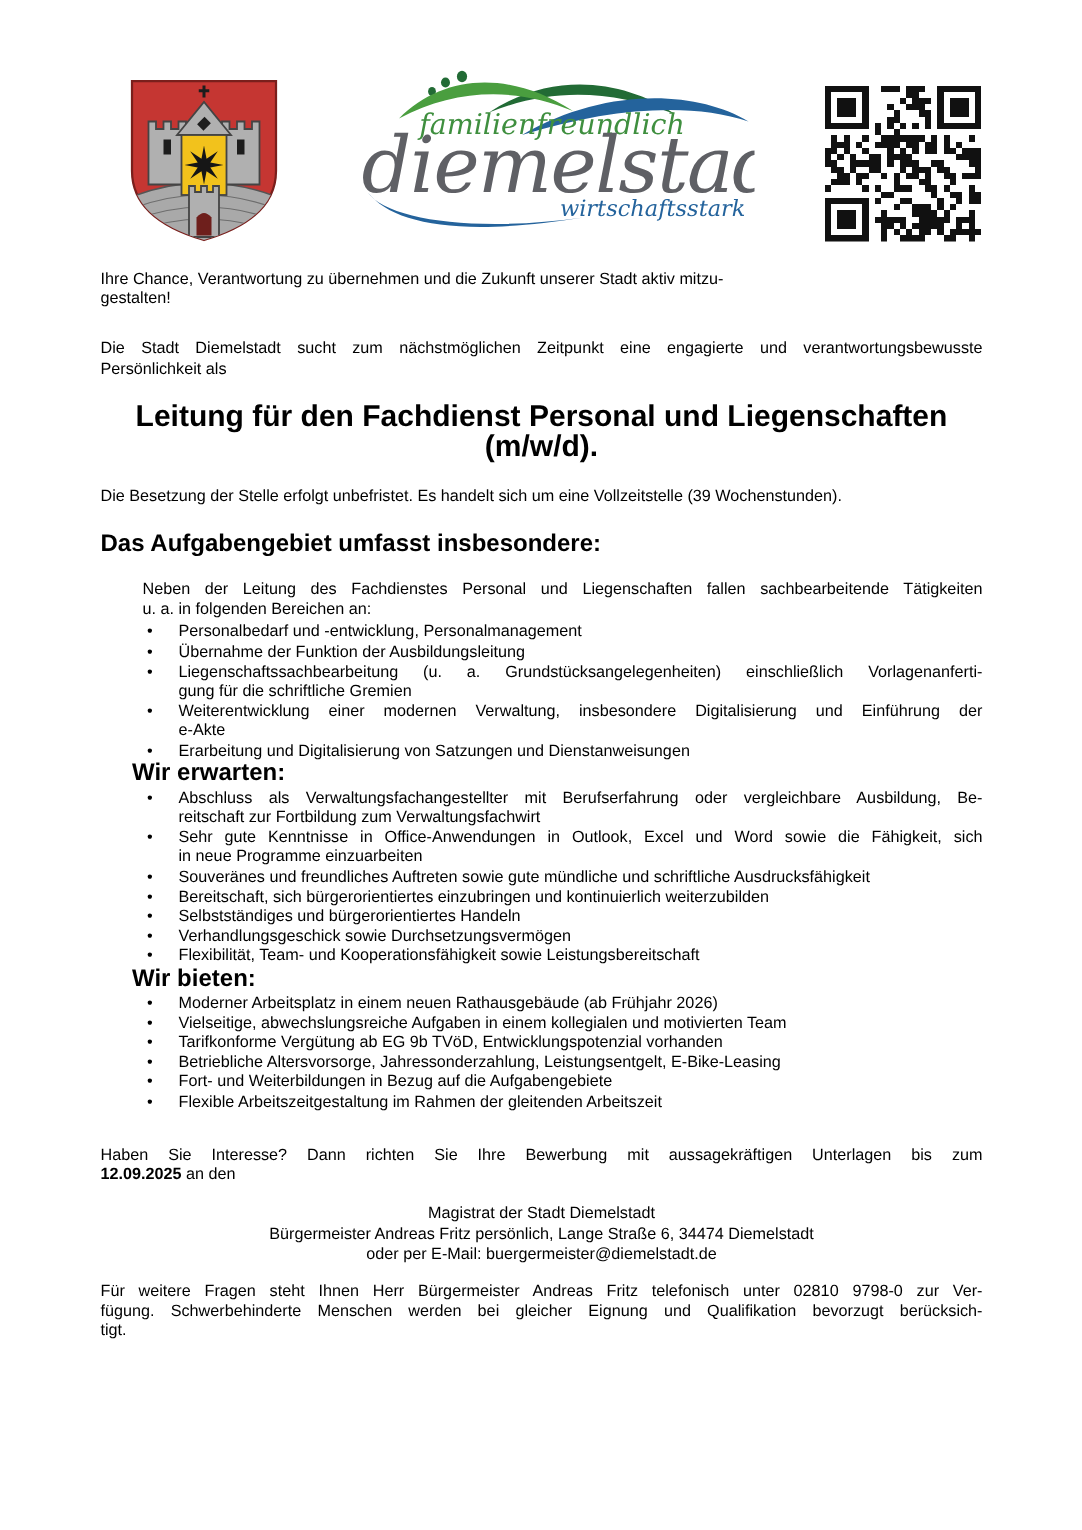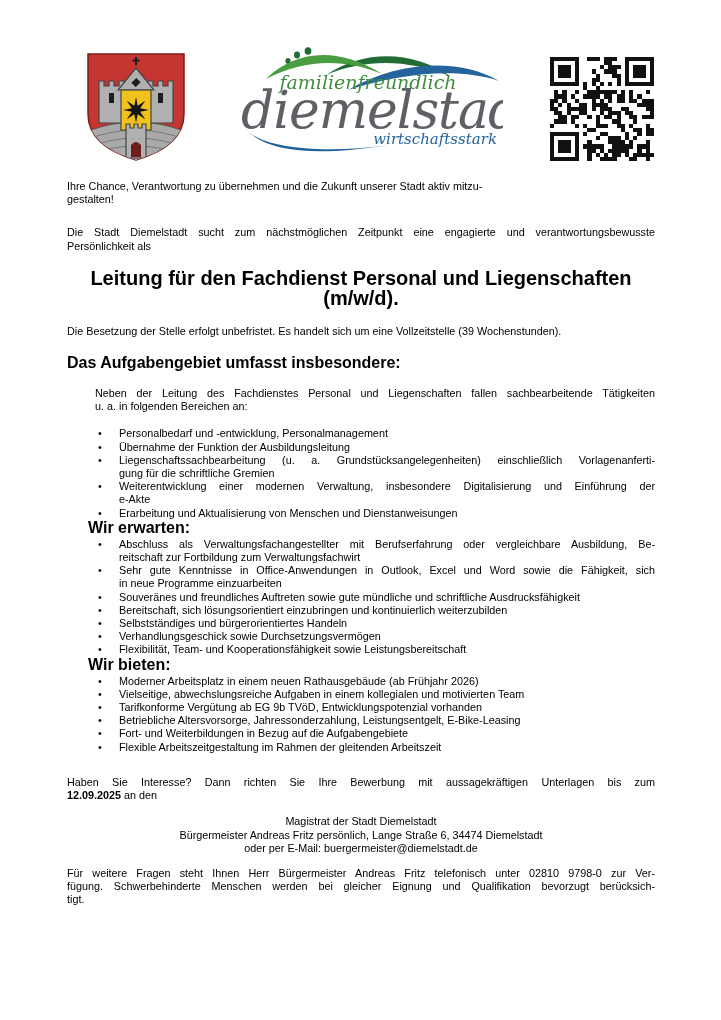--- a/index.html
+++ b/index.html
@@ -22,21 +22,21 @@
   .jl{display:block;text-align:justify;text-align-last:justify;}
   .ll{display:block;}
   .p-intro1{margin:0 0 20px 0;}
   .p-intro2{margin:0;}
   .job-title{font-size:20px;line-height:20px;font-weight:bold;text-align:center;margin:15px 0 17px 0;}
   .p-note{margin:0 0 17px 0;}
   .sec-h{font-size:16px;line-height:15px;font-weight:bold;margin:0 0 17px 0;}
   .sec-h.indented{margin:0 0 3px 21px;}
   .mt21{margin-top:21px;}
   .mt17{margin-top:17px;}
-  .p-tasks-intro{margin:0 0 14px 28px;}
+  .p-tasks-intro{margin:0 0 2px 28px;}
   ul.doc-list{margin:0;padding:0 0 0 52px;list-style:none;}
   ul.doc-list li{position:relative;}
   ul.doc-list li::before{content:"\2022";position:absolute;left:-21px;top:0;}
   .p-closing{margin:22px 0 0 0;}
   .address{margin:13px 0 0 0;text-align:center;}
   .address div{display:block;}
   .p-footer{margin:12px 0 0 0;}
   b{font-weight:bold;}
 </style>
 </head>
@@ -439,40 +439,40 @@
         </li>
       <li>
         <span class="jl">Liegenschaftssachbearbeitung (u. a. Grundstücksangelegenheiten) einschließlich Vorlagenanferti-</span>
         <span class="ll">gung für die schriftliche Gremien</span>
       </li>
       <li>
         <span class="jl">Weiterentwicklung einer modernen Verwaltung, insbesondere Digitalisierung und Einführung der</span>
         <span class="ll">e-Akte</span>
       </li>
       <li>
-          <span class="ll">Erarbeitung und Aktualisierung von Menschen und Dienstanweisungen</span>
+          <span class="ll">Erarbeitung und Digitalisierung von Satzungen und Dienstanweisungen</span>
         </li>
     </ul>
 
     <h2 class="sec-h indented mt21">Wir erwarten:</h2>
 
     <ul class="doc-list">
       <li>
         <span class="jl">Abschluss als Verwaltungsfachangestellter mit Berufserfahrung oder vergleichbare Ausbildung, Be-</span>
         <span class="ll">reitschaft zur Fortbildung zum Verwaltungsfachwirt</span>
       </li>
       <li>
         <span class="jl">Sehr gute Kenntnisse in Office-Anwendungen in Outlook, Excel und Word sowie die Fähigkeit, sich</span>
         <span class="ll">in neue Programme einzuarbeiten</span>
       </li>
       <li>
           <span class="ll">Souveränes und freundliches Auftreten sowie gute mündliche und schriftliche Ausdrucksfähigkeit</span>
         </li>
       <li>
-          <span class="ll">Bereitschaft, sich lösungsorientiert einzubringen und kontinuierlich weiterzubilden</span>
+          <span class="ll">Bereitschaft, sich bürgerorientiertes einzubringen und kontinuierlich weiterzubilden</span>
         </li>
       <li>
           <span class="ll">Selbstständiges und bürgerorientiertes Handeln</span>
         </li>
       <li>
           <span class="ll">Verhandlungsgeschick sowie Durchsetzungsvermögen</span>
         </li>
       <li>
           <span class="ll">Flexibilität, Team- und Kooperationsfähigkeit sowie Leistungsbereitschaft</span>
         </li>

